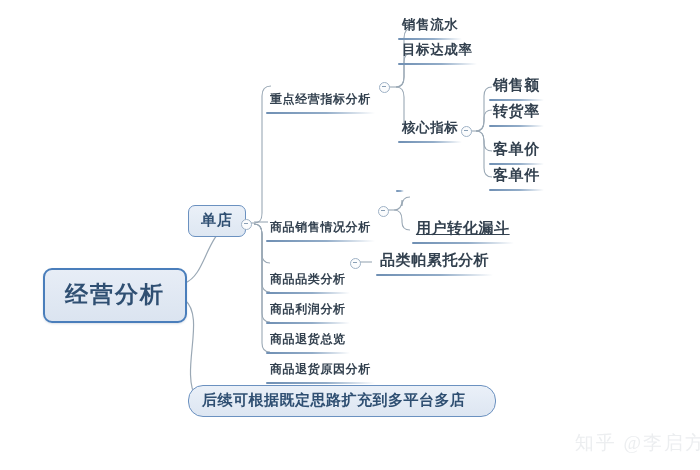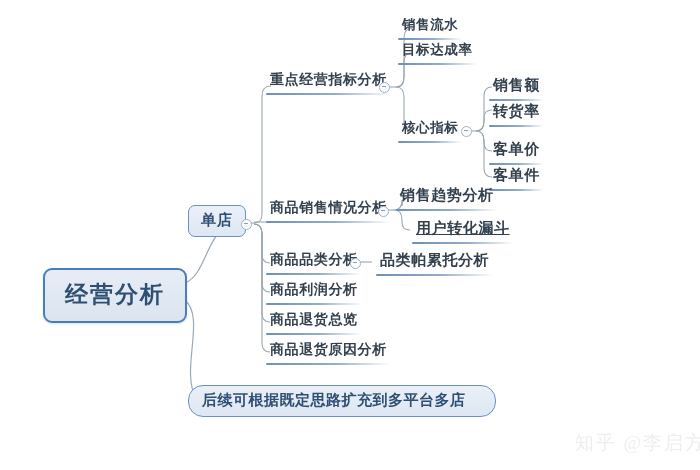--- a/index.html
+++ b/index.html
@@ -83,21 +83,21 @@
   .node.plain .rule {
     position: absolute;
     left: 0;
     bottom: -3px;
     height: 2px;
     width: 100%;
     background: linear-gradient(90deg, #6f8fb3 0%, #93adc9 55%, rgba(190,205,220,0) 100%);
     border-radius: 1px;
   }
 
-  .s-l1 { font-size: 14px; letter-spacing: .6px; }
+  .s-l1 { font-size: 12px; letter-spacing: .6px; margin-top: 20px; }
   .s-l2 { font-size: 13.5px; letter-spacing: .6px; }
   .s-l3 { font-size: 15px; letter-spacing: .6px; }
 
   
   .toggle {
     position: absolute;
     width: 9px;
     height: 9px;
     border: 1px solid #9fb2c6;
     border-radius: 50%;
@@ -248,21 +248,20 @@
     <span class="txt">客单价</span>
     <span class="rule"></span>
   </div>
 
   <div class="node plain s-l3" style="left:489px; top:165px;">
     <span class="txt">客单件</span>
     <span class="rule"></span>
   </div>
 
   <div class="node plain s-l3" style="left:396px; top:185px;">
-    <span class="txt">销售趋势分析</span>
     <span class="rule"></span>
   </div>
 
   <div class="node plain s-l3" style="left:412px; top:218px;text-decoration:underline;">
     <span class="txt">用户转化漏斗</span>
     <span class="rule"></span>
   </div>
 
   <div class="node plain s-l3" style="left:376px; top:250px;">
     <span class="txt">品类帕累托分析</span>

